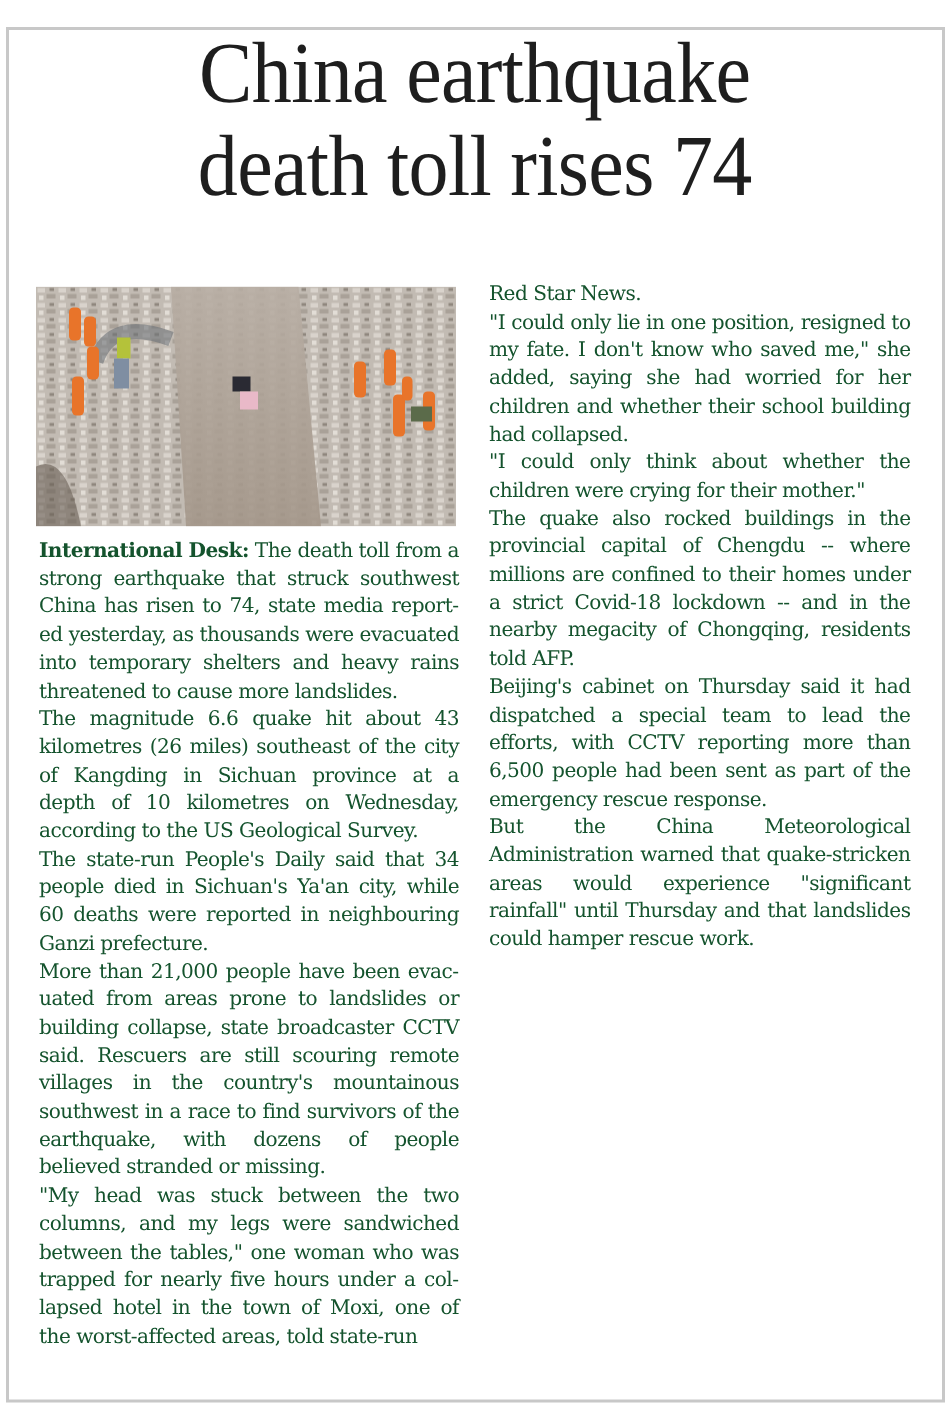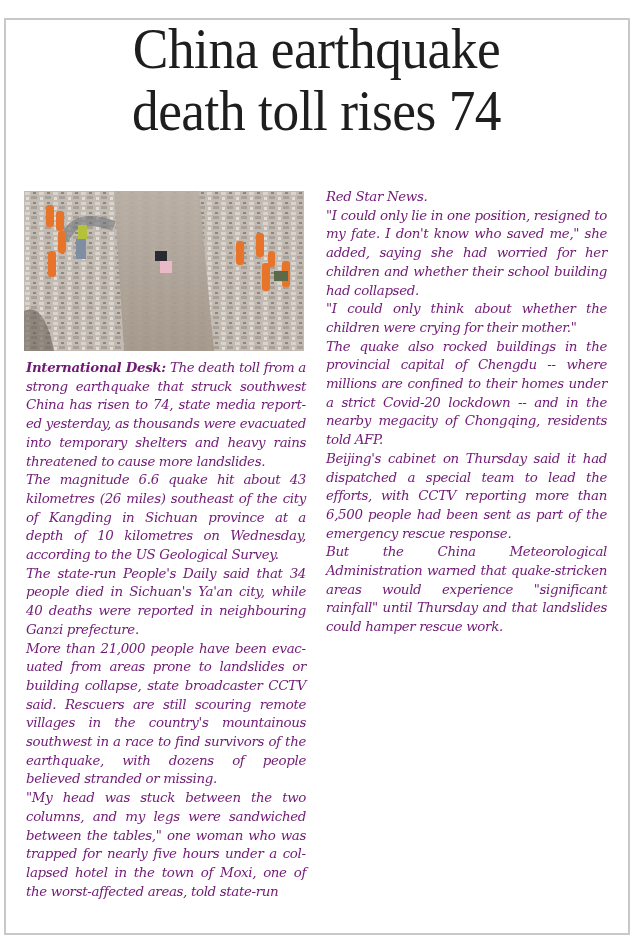--- a/index.html
+++ b/index.html
@@ -17,24 +17,23 @@
     }
     .headline span { display: block; }
     .photo {
       position: absolute; left: 24px; top: 191px; width: 280px; height: 160px;
       overflow: hidden;
     }
     .photo svg { display: block; }
     .col {
       position: absolute; top: 0;
       font-family: "DejaVu Serif", "Liberation Serif", serif;
-      font-size: 13.4px; line-height: 18.7px; color: #701a75;
+      font-size: 13.4px; line-height: 18.7px; color: #14532d;
       text-align: justify; hyphens: manual;
       letter-spacing: -0.35px;
-      font-style: italic;
     }
     .col p { margin: 0; }
     .col-left { left: 26px; top: 358px; width: 280px; }
     .col-right { left: 326px; top: 188px; width: 281px; }
     .byline { font-weight: bold; }
   </style>
 </head>
 <body>
 
 <div class="frame"></div>
@@ -84,25 +83,25 @@
       <rect x="258" y="70" width="8" height="26" rx="3"></rect>
       <rect x="244" y="60" width="7" height="16" rx="3"></rect>
     </g>
     <rect x="250" y="80" width="14" height="10" fill="#5b6b4a"></rect>
   </svg>
 </div>
 
 <div class="col col-left">
   <p><span class="byline">International Desk:</span><span> The death toll from a strong earthquake that struck southwest China has risen to 74, state media report­ed yesterday, as thousands were evacuat­ed into temporary shelters and heavy rains threatened to cause more land­slides.</span></p>
   <p>The magnitude 6.6 quake hit about 43 kilometres (26 miles) southeast of the city of Kangding in Sichuan province at a depth of 10 kilometres on Wednesday, according to the US Geological Survey.</p>
-  <p>The state-run People's Daily said that 34 people died in Sichuan's Ya'an city, while 40 deaths were reported in neighbouring Ganzi prefecture.</p>
+  <p>The state-run People's Daily said that 34 people died in Sichuan's Ya'an city, while 60 deaths were reported in neighbouring Ganzi prefecture.</p>
   <p>More than 21,000 people have been evac­uated from areas prone to landslides or building collapse, state broadcaster CCTV said. Rescuers are still scouring remote villages in the country's mountainous southwest in a race to find survivors of the earthquake, with dozens of people believed stranded or missing.</p>
   <p>"My head was stuck between the two columns, and my legs were sandwiched between the tables," one woman who was trapped for nearly five hours under a col­lapsed hotel in the town of Moxi, one of the worst-affected areas, told state-run</p>
 </div>
 
 <div class="col col-right">
   <p style="text-align:left">Red Star News.</p>
   <p>"I could only lie in one position, resigned to my fate. I don't know who saved me," she added, saying she had worried for her children and whether their school build­ing had collapsed.</p>
   <p>"I could only think about whether the children were crying for their mother."</p>
-  <p>The quake also rocked buildings in the provincial capital of Chengdu -- where millions are confined to their homes under a strict Covid-20 lockdown -- and in the nearby megacity of Chongqing, res­idents told AFP.</p>
+  <p>The quake also rocked buildings in the provincial capital of Chengdu -- where millions are confined to their homes under a strict Covid-18 lockdown -- and in the nearby megacity of Chongqing, res­idents told AFP.</p>
   <p>Beijing's cabinet on Thursday said it had dispatched a special team to lead the efforts, with CCTV reporting more than 6,500 people had been sent as part of the emergency rescue response.</p>
   <p>But the China Meteorological Administration warned that quake-strick­en areas would experience "significant rainfall" until Thursday and that land­slides could hamper rescue work.</p>
 </div>
 
 </body></html>

